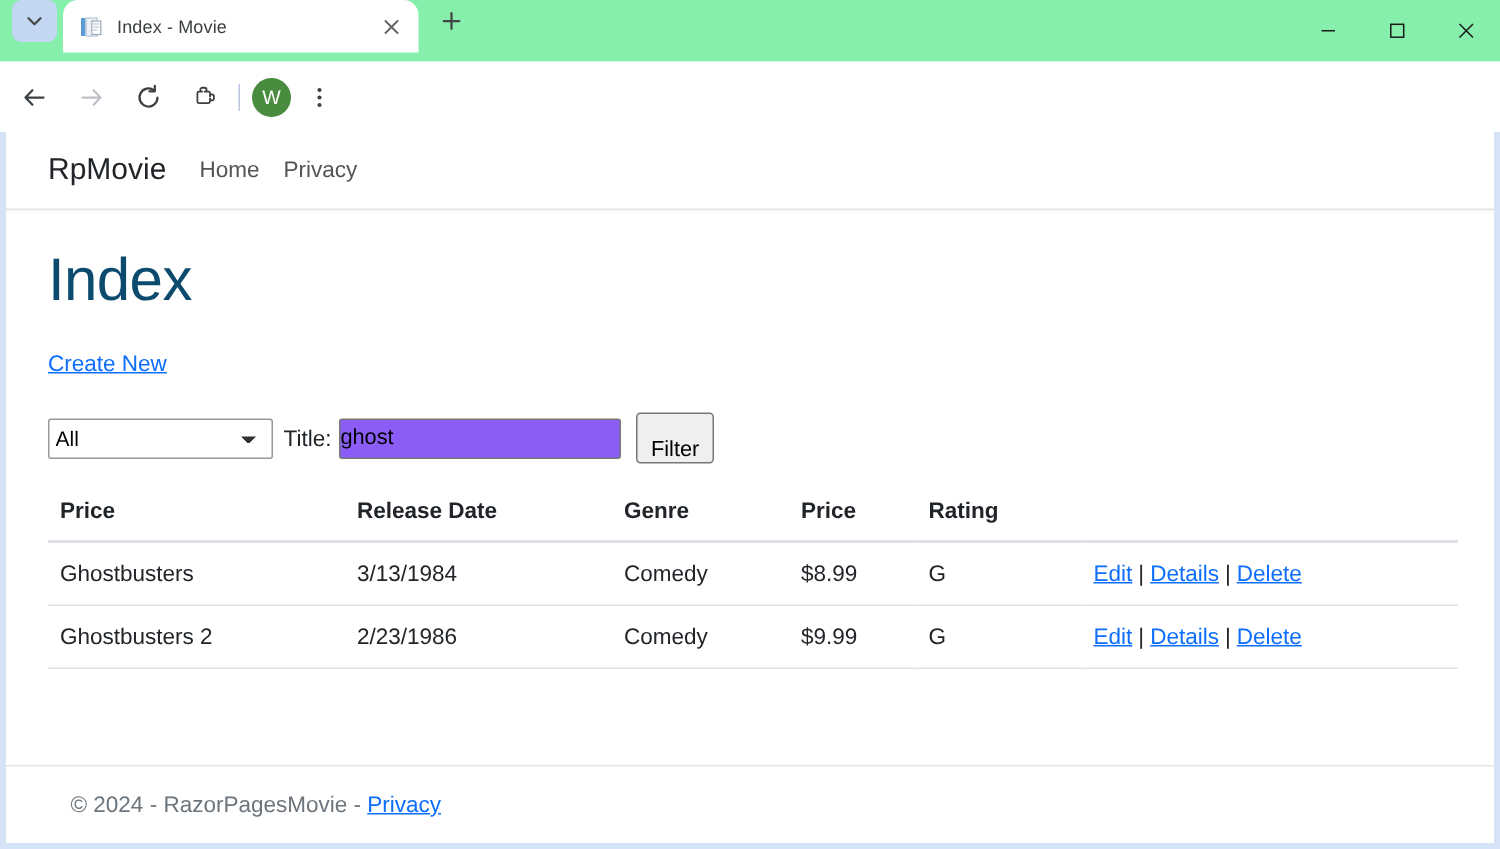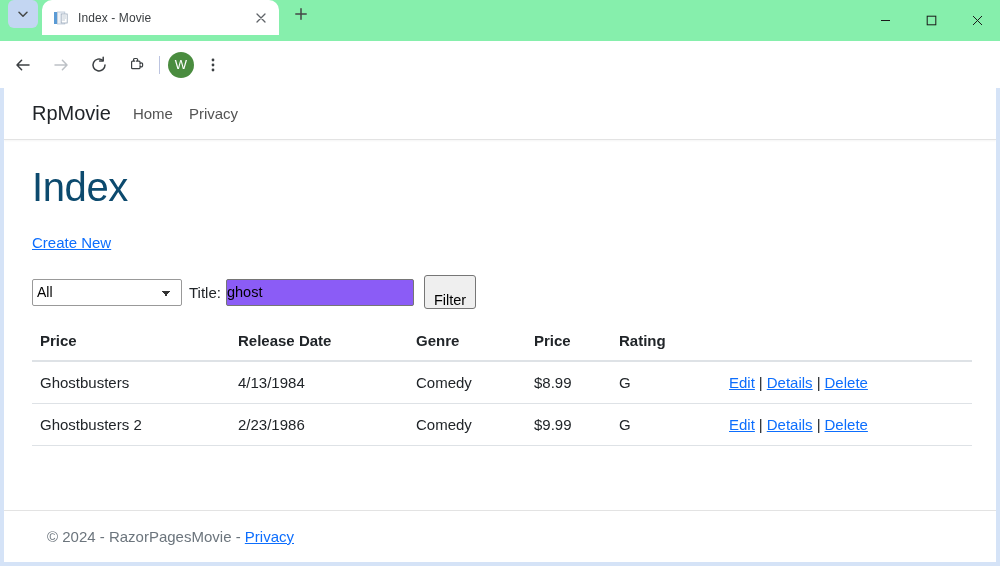--- a/index.html
+++ b/index.html
@@ -501,21 +501,21 @@
             <th class="col-release">Release Date</th>
             <th class="col-genre">Genre</th>
             <th class="col-price">Price</th>
             <th class="col-rating">Rating</th>
             <th class="col-actions"></th>
           </tr>
         </thead>
         <tbody>
           <tr>
             <td>Ghostbusters</td>
-            <td>4/13/1984</td>
+            <td>3/13/1984</td>
             <td>Comedy</td>
             <td>$8.99</td>
             <td>G</td>
             <td>
               <a class="row-link">Edit</a><span class="sep">|</span><a class="row-link">Details</a><span class="sep">|</span><a class="row-link">Delete</a>
             </td>
           </tr>
           <tr>
             <td>Ghostbusters 2</td>
             <td>2/23/1986</td>

